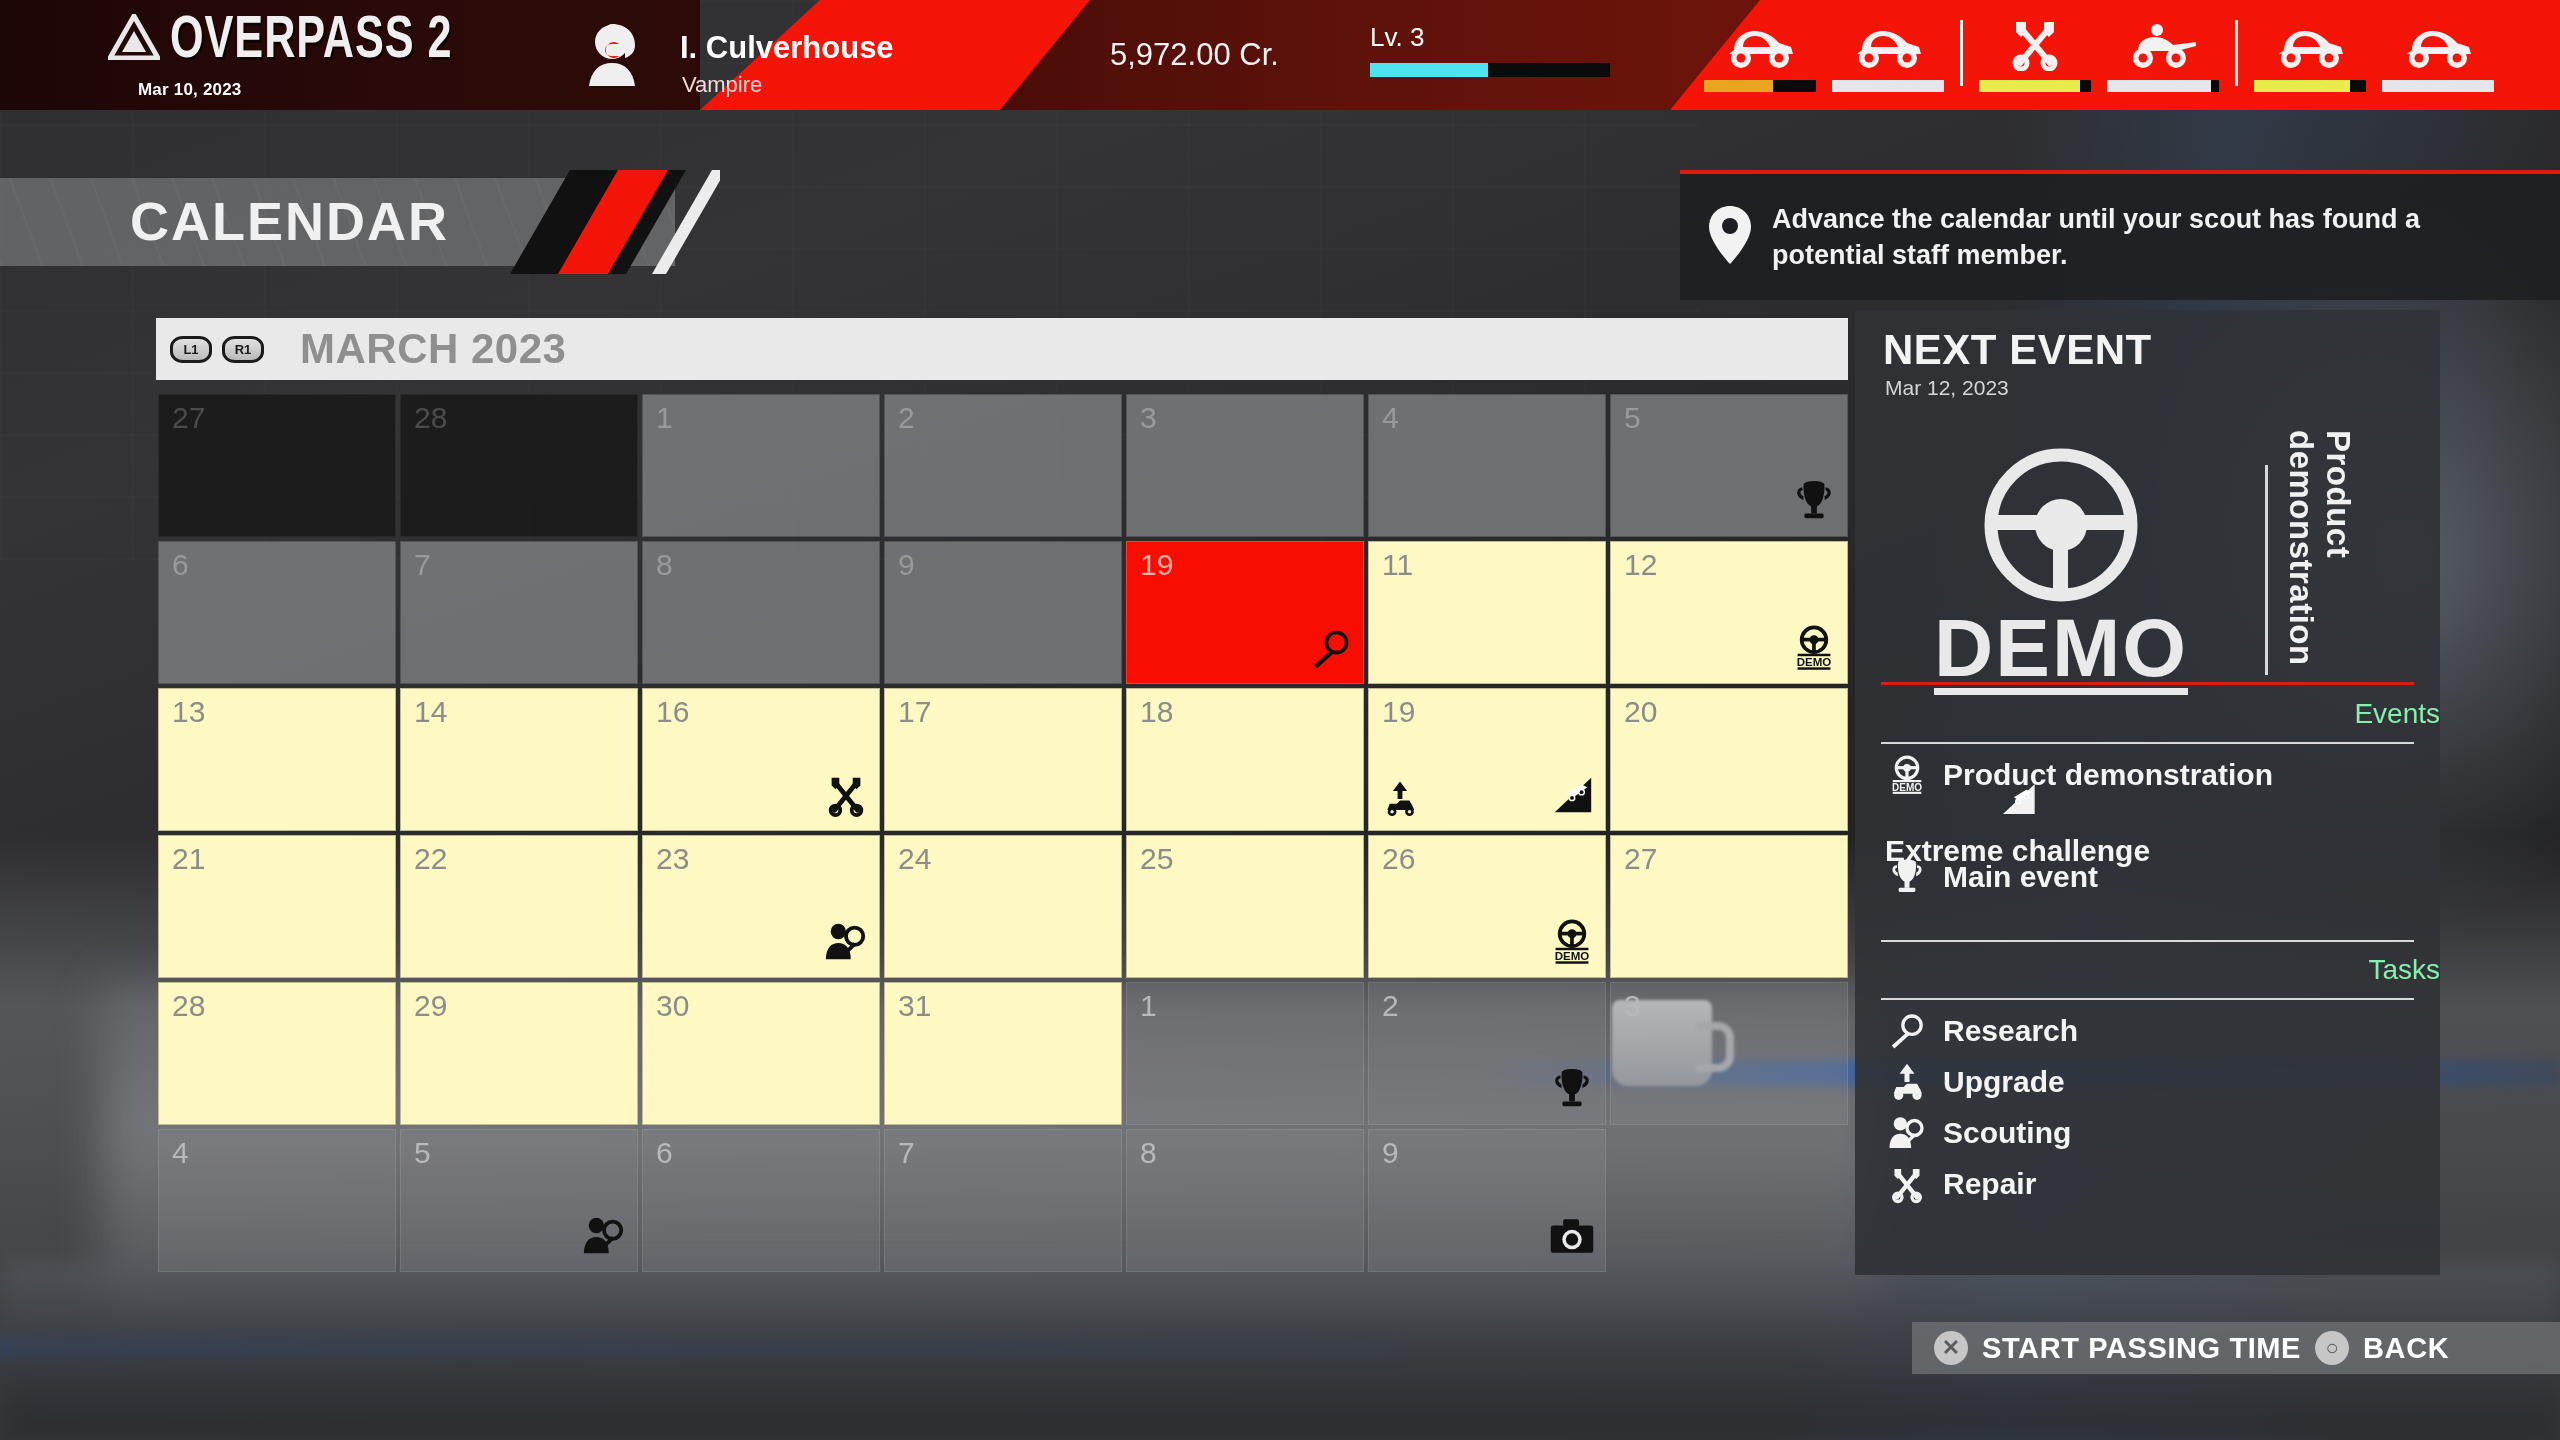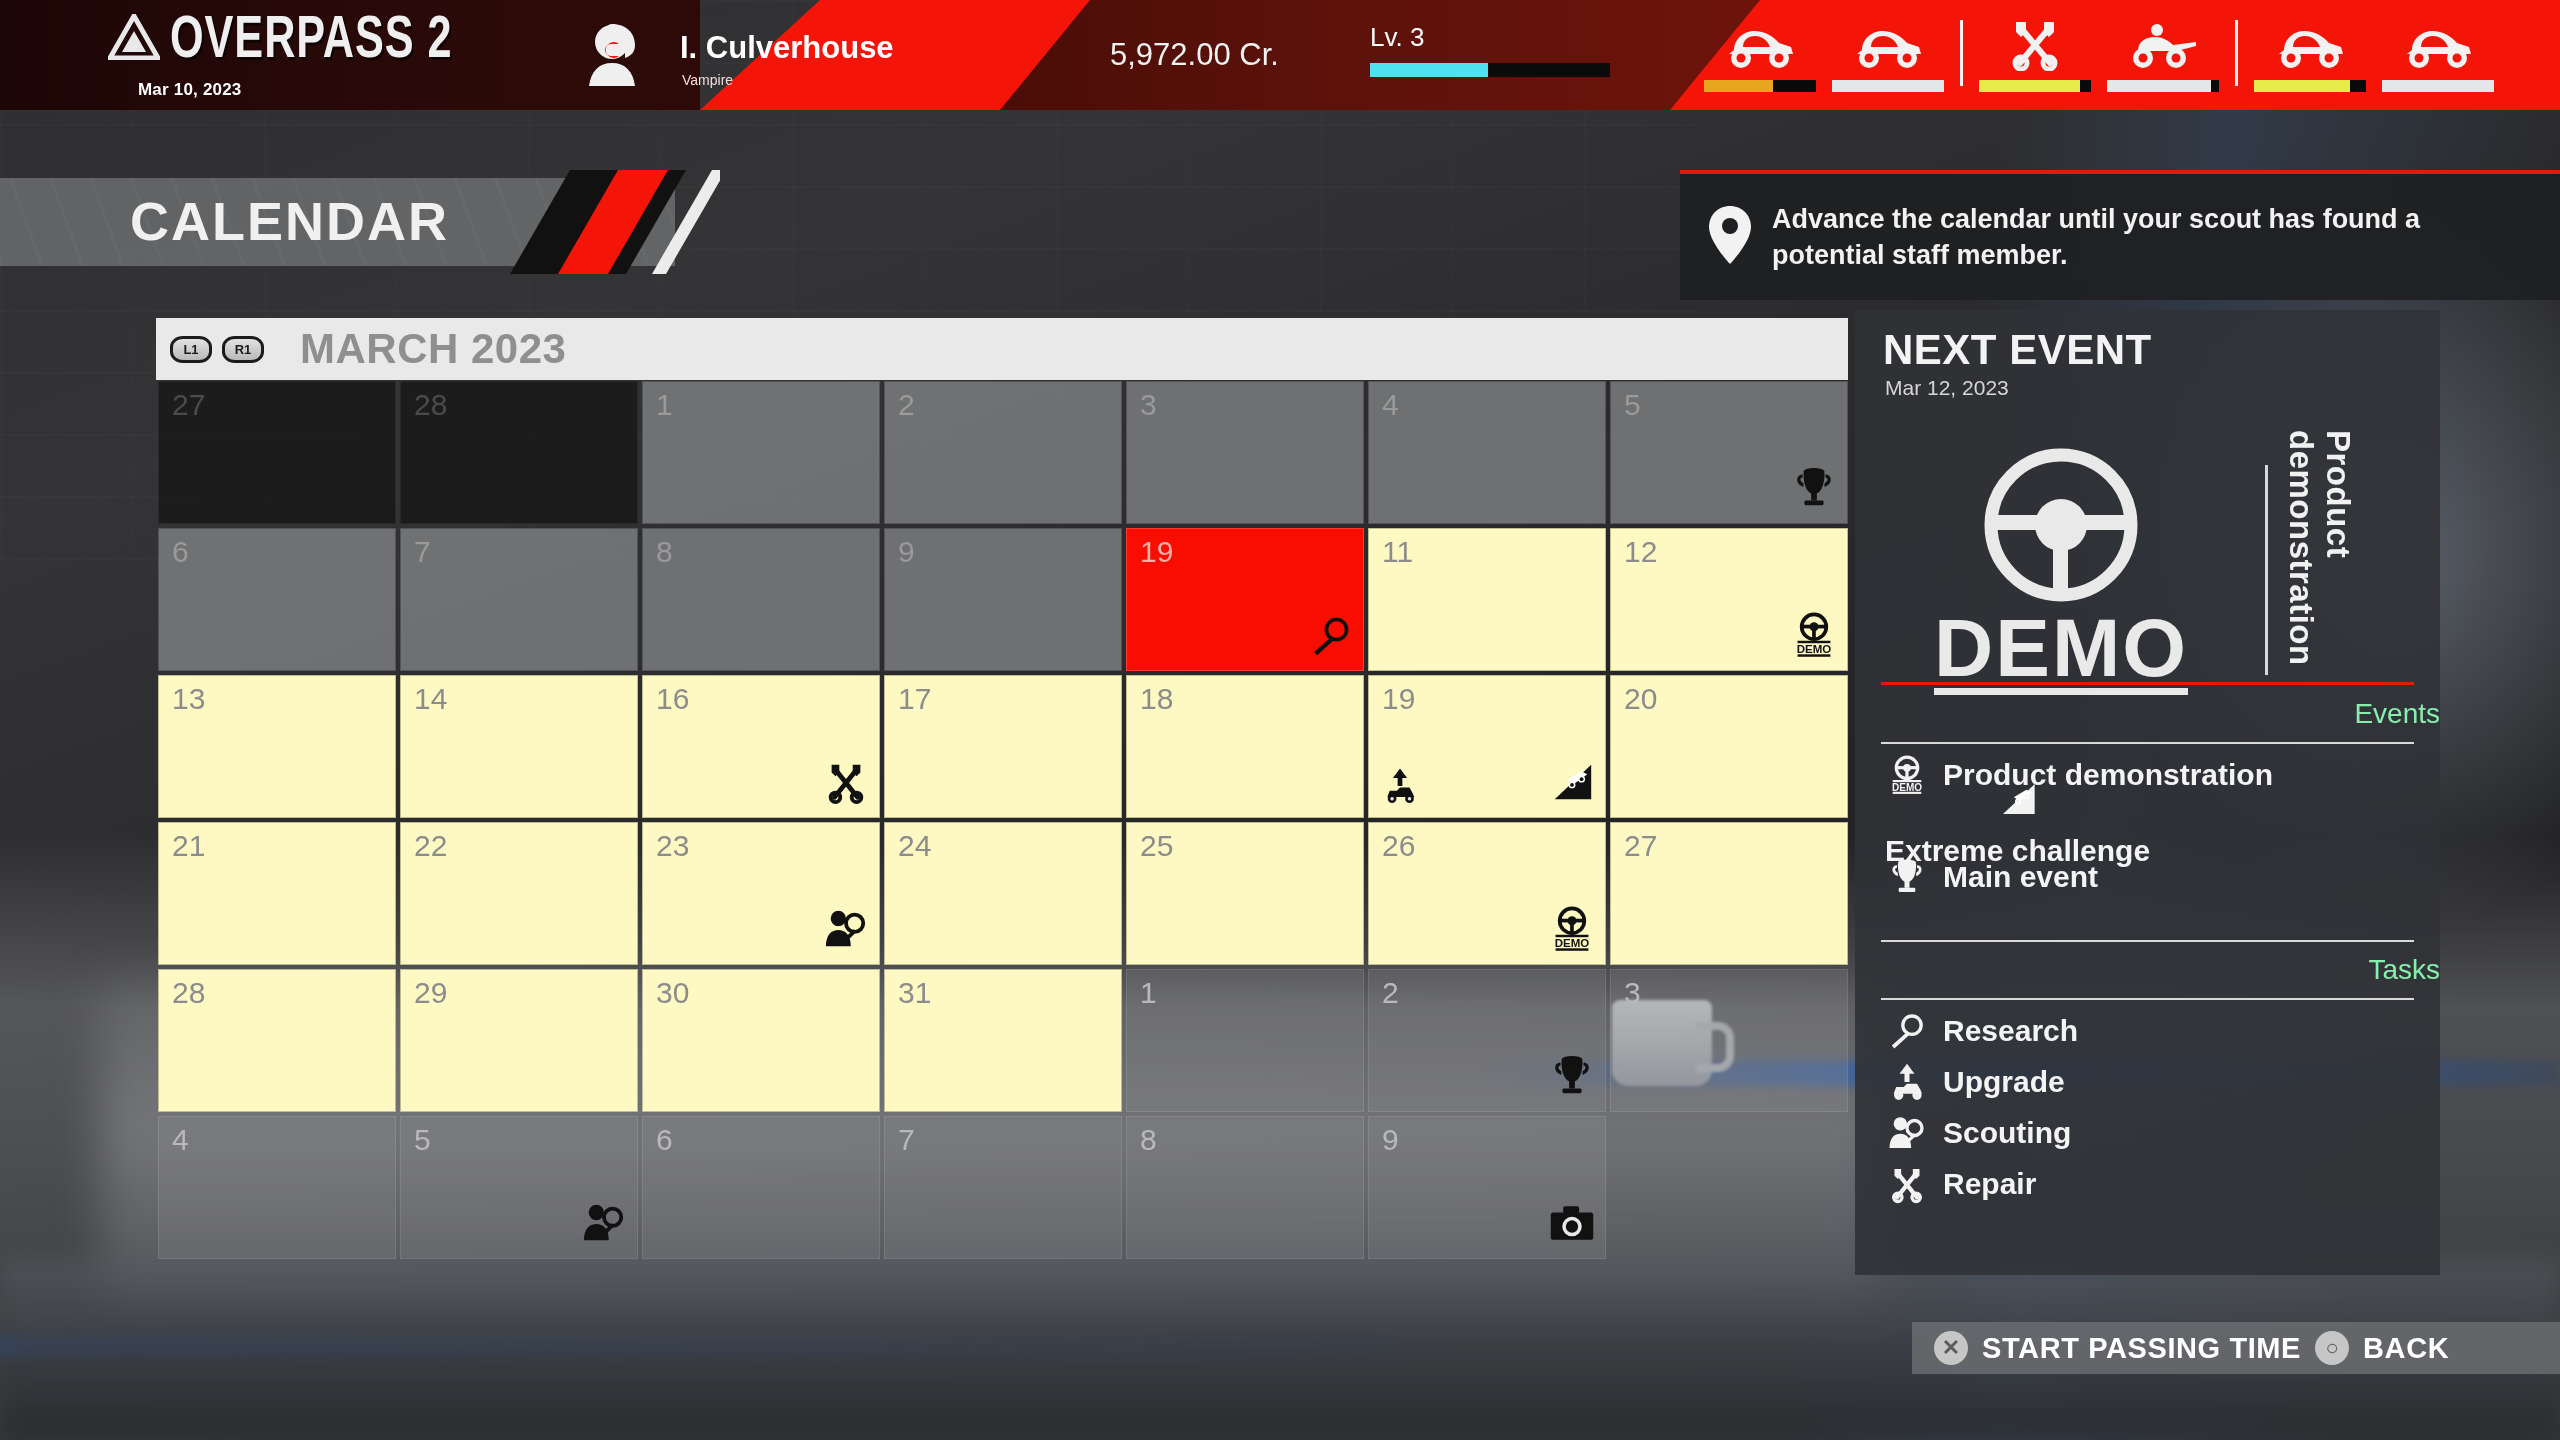--- a/index.html
+++ b/index.html
@@ -87,21 +87,21 @@
     transform: scaleY(1.28) scaleX(.94); transform-origin: left center;
     text-shadow: 2px 2px 0 rgba(0,0,0,.55);
   }
   #hdr-date {
     position:absolute; left: 138px; top: 80px;
     color:#ffffff; font-size: 17px; font-weight: 700; letter-spacing:.2px;
   }
 
   #player-icon { position:absolute; left: 575px; top: 18px; width: 74px; height: 74px; }
   #player-name { position:absolute; left: 680px; top: 30px; color:#fff; font-size: 31px; font-weight: 700; }
-  #player-sub  { position:absolute; left: 682px; top: 72px; color:#f4dada; font-size: 14px; }
+  #player-sub  { position:absolute; left: 682px; top: 72px; color:#f4dada; font-size: 22px; }
 
   #credits { position:absolute; left: 1110px; top: 37px; color:#f2f2f2; font-size: 31px; font-weight: 400; }
 
   #level-wrap { position:absolute; left: 1370px; top: 22px; width: 250px; }
   #level-label { color:#ffffff; font-size: 26px; font-weight: 400; }
   #level-bar { margin-top: 10px; width: 240px; height: 14px; background:#0b0b0b; }
   #level-fill { height: 100%; background: #4fe2ef; width: 49%; }
 
   #vehicles { position: absolute; right: 58px; top: 16px; display:flex; align-items:flex-start; gap: 0px; }
   .veh { width: 128px; display:flex; flex-direction: column; align-items:center; }
@@ -135,21 +135,21 @@
     width: 42px; height: 27px; border-radius: 13px/11px;
     background: linear-gradient(180deg,#e2e2e2,#b9b9b9);
     border: 3px solid #1b1b1b;
     display:flex; align-items:center; justify-content:center;
     font-size: 13px; font-weight:700; color:#1b1b1b;
   }
   #month-label { margin-left: 26px; color:#8f8f8f; font-size: 42px; font-weight: 700; letter-spacing:.5px; }
 
   
   #grid {
-    position:absolute; left: 156px; top: 379px;
+    position:absolute; left: 156px; top: 392px;
     width: 1692px; display:grid;
     grid-template-columns: repeat(7, 242px);
     grid-auto-rows: 147px;
     gap: 0px;
   }
   .cell {
     position: relative; margin: 2px;
     background: #fef9c3;
     border: 1px solid rgba(0,0,0,.25);
   }

